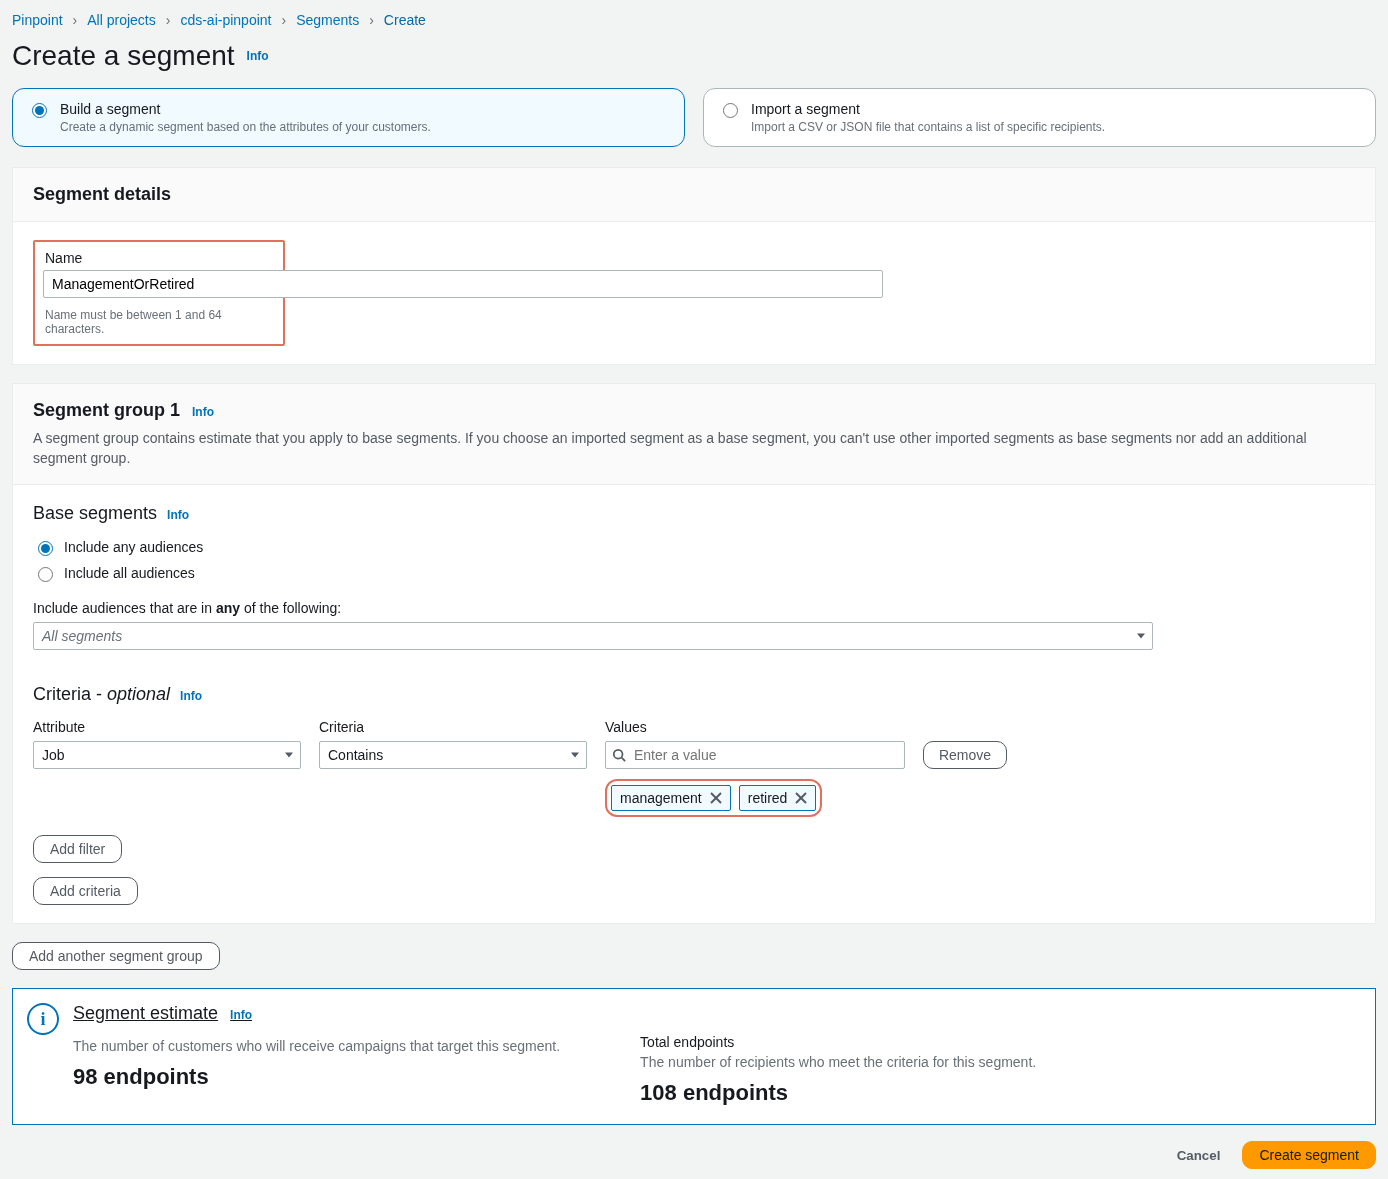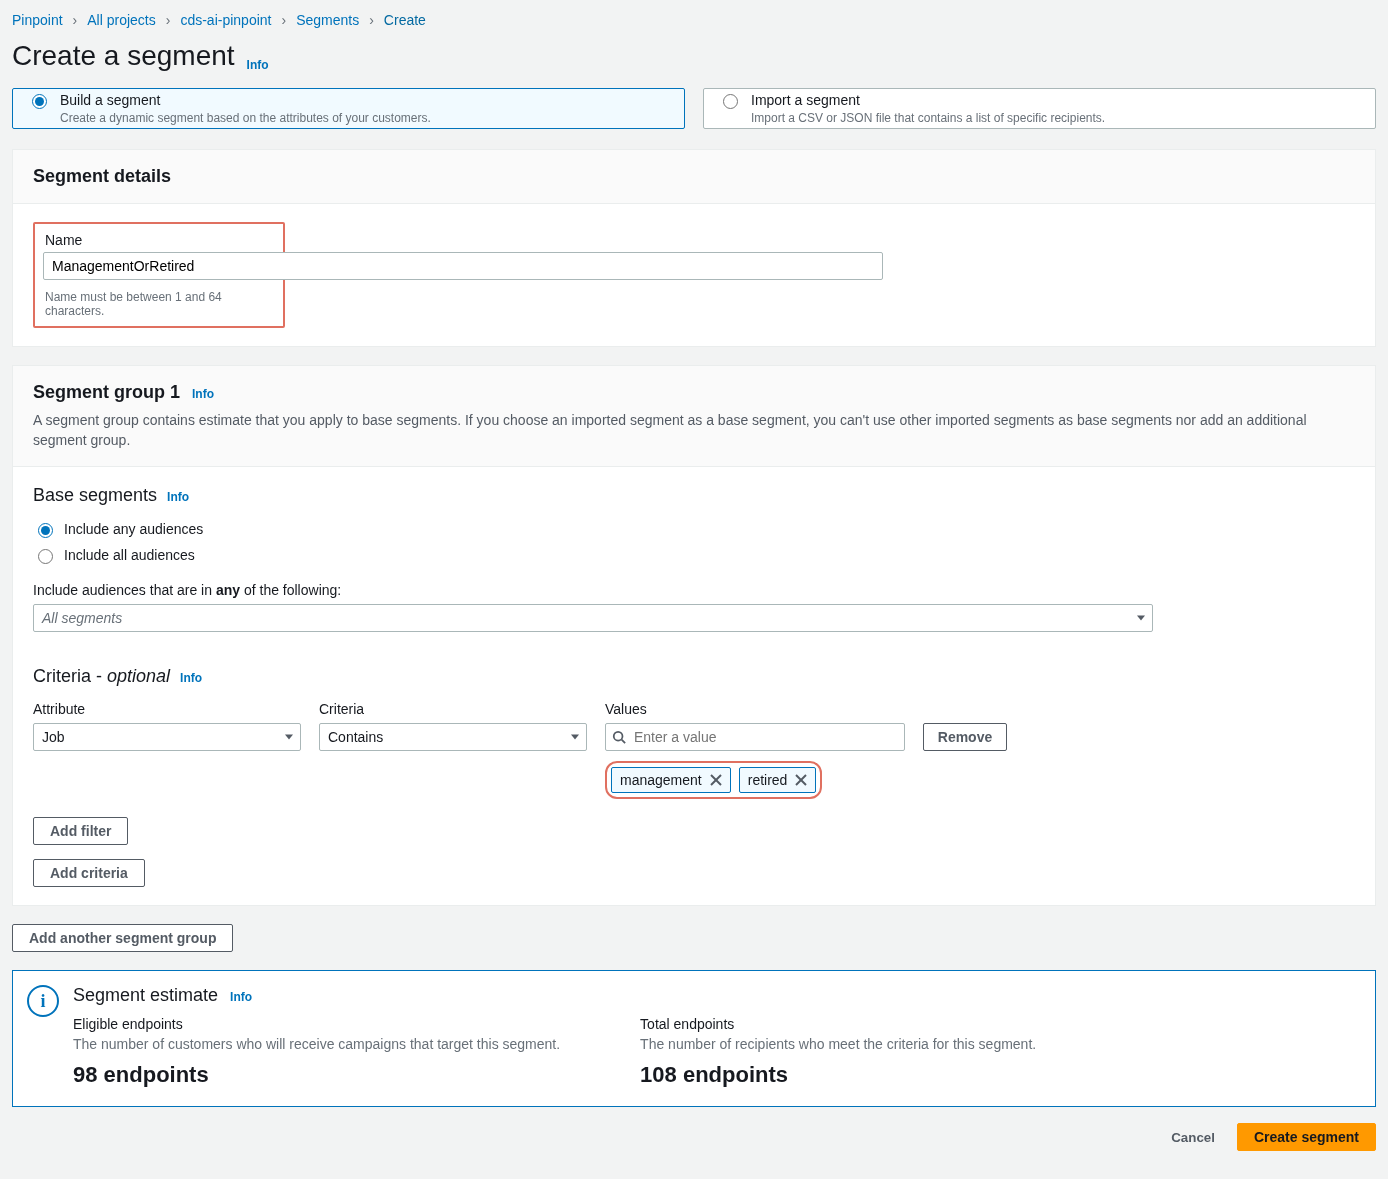--- a/index.html
+++ b/index.html
@@ -12,28 +12,28 @@
     padding: 12px;
     width: 1388px;
   }
 
   a { color: #0073bb; text-decoration: none; }
 
   .breadcrumb { display:flex; align-items:center; gap:10px; margin-bottom:12px; font-size:14px; }
   .breadcrumb .sep { color:#687078; }
   .breadcrumb .current { color:#0369a1; }
 
-  .page-header { display:flex; align-items:flex-end; gap:12px; margin-bottom:16px; }
+  .page-header { display:flex; align-items:center; gap:12px; margin-bottom:16px; }
   .page-header h1 { font-size:28px; font-weight:400; margin:0; }
   .info-link { font-size:12px; font-weight:700; color:#0073bb; }
 
   .option-row { display:flex; gap:18px; margin-bottom:20px; }
   .option-card {
-    flex:1; background:#fff; border:1px solid #aab7b8; border-radius:2px;
-    padding:3px 14px; display:flex; gap:10px;
+    flex:1; background:#fff; border:1px solid #aab7b8; border-radius:12px;
+    padding:12px 14px; display:flex; gap:10px;
   }
   .option-card.selected { border:1px solid #0073bb; background:#f1faff; }
   .option-card input[type=radio]{ margin-top:2px; accent-color:#0073bb; width:15px; height:15px; }
   .option-card .ttl { font-weight:400; color:#16191f; }
   .option-card .desc { font-size:12px; color:#687078; margin-top:3px; }
 
   .panel { background:#fff; border:1px solid #eaeded; margin-bottom:18px; }
   .panel-header { padding:16px 20px; border-bottom:1px solid #eaeded; background:#fafafa; }
   .panel-header .title-row { display:flex; align-items:baseline; gap:12px; }
   .panel-header h2 { margin:0; font-size:18px; font-weight:700; }
@@ -73,22 +73,22 @@
   .col-label { font-size:14px; margin-bottom:6px; }
 
   .value-input { position:relative; }
   .value-input input { width:100%; border:1px solid #aab7b8; border-radius:2px; padding:5px 8px 5px 28px; font-size:14px; }
   .value-input .mag {
     position:absolute; left:7px; top:50%; transform:translateY(-50%);
     width:14px; height:14px; stroke:#545b64;
   }
 
   .btn {
-    background:#fff; border:1px solid #545b64; color:#545b64; border-radius:2px;
-    padding:5px 16px; font-size:14px; font-weight:700; cursor:pointer;
+    background:#fff; border:1px solid #545b64; color:#545b64; border-radius:10px;
+    padding:5px 16px; font-size:14px; font-weight:400; cursor:pointer;
   }
   .btn-primary { background:#ff9900; border:1px solid #ff9900; color:#16191f; }
   .btn-ghost { background:transparent; border:none; color:#545b64; font-weight:700; padding:5px 16px; cursor:pointer; }
 
   .tags { display:flex; gap:8px; margin-top:10px; padding:4px; }
   .tags.highlight { border:2px solid #e07060; border-radius:12px; width:fit-content; }
   .tag {
     display:flex; align-items:center; gap:8px;
     border:1px solid #0073bb; background:#f1faff; color:#16191f;
     padding:4px 8px; border-radius:2px; font-size:14px;
@@ -100,21 +100,21 @@
   .estimate-panel {
     border:1px solid #0073bb; background:#fff; padding:14px 14px 18px 14px;
     display:flex; gap:14px;
   }
   .est-icon {
     width:32px; height:32px; border:2px solid #0073bb; border-radius:50%;
     display:flex; align-items:center; justify-content:center; color:#0073bb;
     font-weight:700; font-family:serif; font-size:18px; flex-shrink:0;
   }
   .est-body { flex:1; }
-  .est-title-row { display:flex; align-items:baseline; gap:12px; margin-bottom:10px; }
+  .est-title-row { display:flex; align-items:baseline; gap:12px; margin-bottom:10px;text-decoration:underline; }
   .est-title-row h3 { margin:0; font-size:18px; font-weight:400; }
   .est-cols { display:flex; gap:80px; }
   .est-col .lbl { font-size:14px; color:#16191f; }
   .est-col .sub { font-size:14px; color:#687078; margin:4px 0 10px 0; }
   .est-col .big { font-size:22px; font-weight:700; }
 
   .footer { display:flex; justify-content:flex-end; gap:6px; margin-top:16px; }
 </style>
 </head>
 <body>
@@ -277,21 +277,20 @@
 
 <div class="estimate-panel">
   <div class="est-icon">i</div>
   <div class="est-body">
     <div class="est-title-row">
       <h3>Segment estimate</h3>
       <a class="info-link">Info</a>
     </div>
     <div class="est-cols">
       <div class="est-col">
-        <div class="lbl">Eligible endpoints</div>
         <div class="sub">The number of customers who will receive campaigns that target this segment.</div>
         <div class="big">98 endpoints</div>
       </div>
       <div class="est-col">
         <div class="lbl">Total endpoints</div>
         <div class="sub">The number of recipients who meet the criteria for this segment.</div>
         <div class="big">108 endpoints</div>
       </div>
     </div>
   </div>

